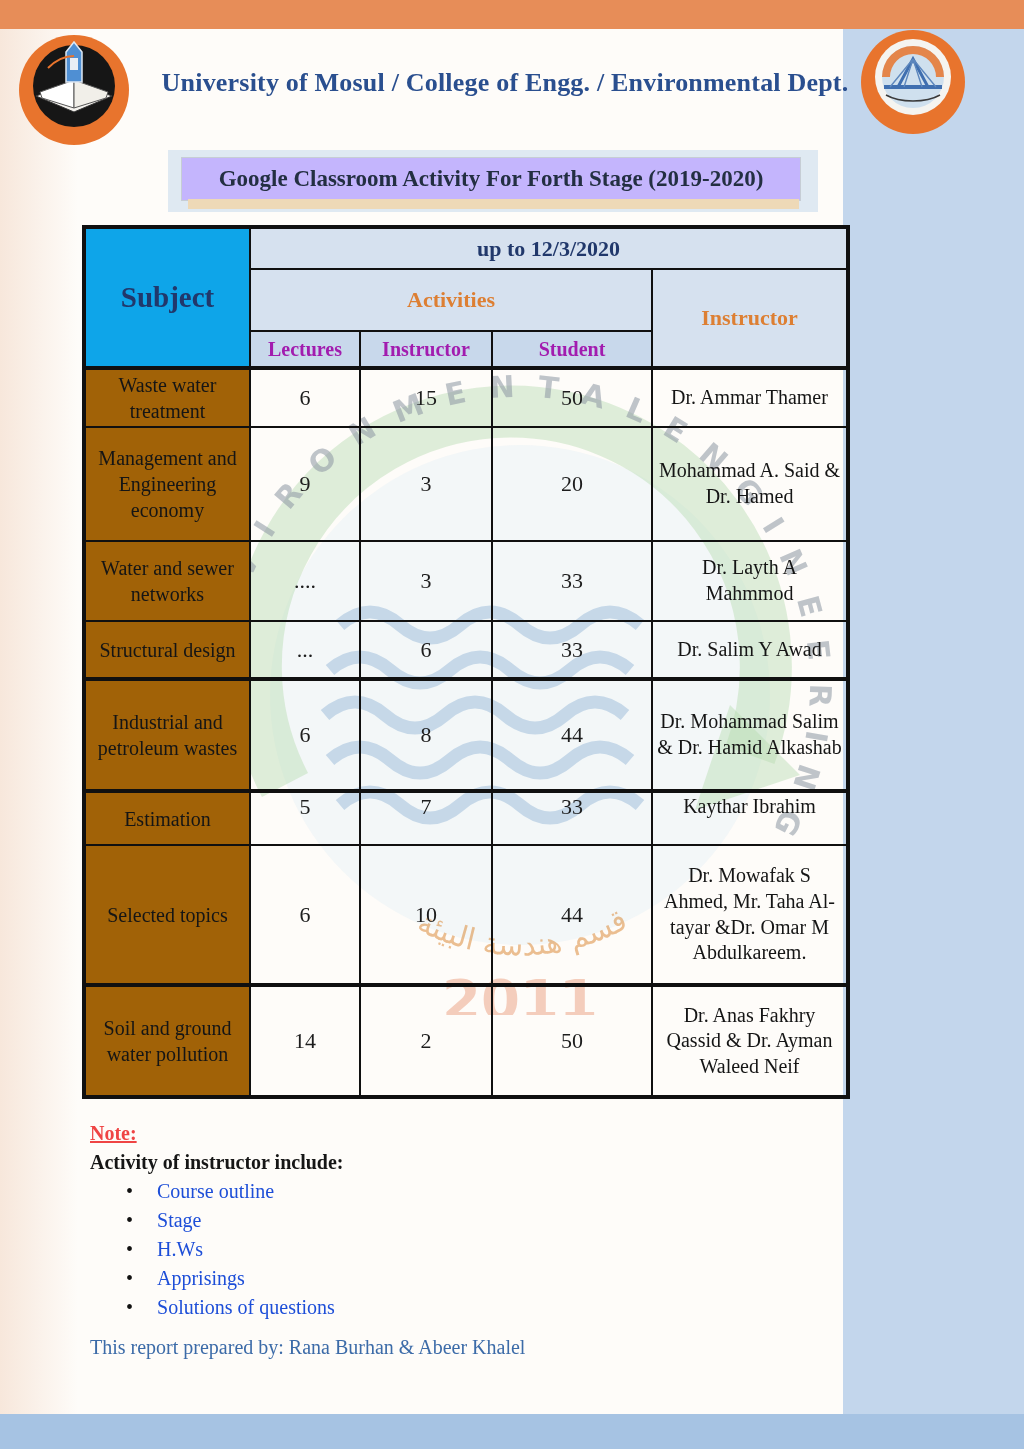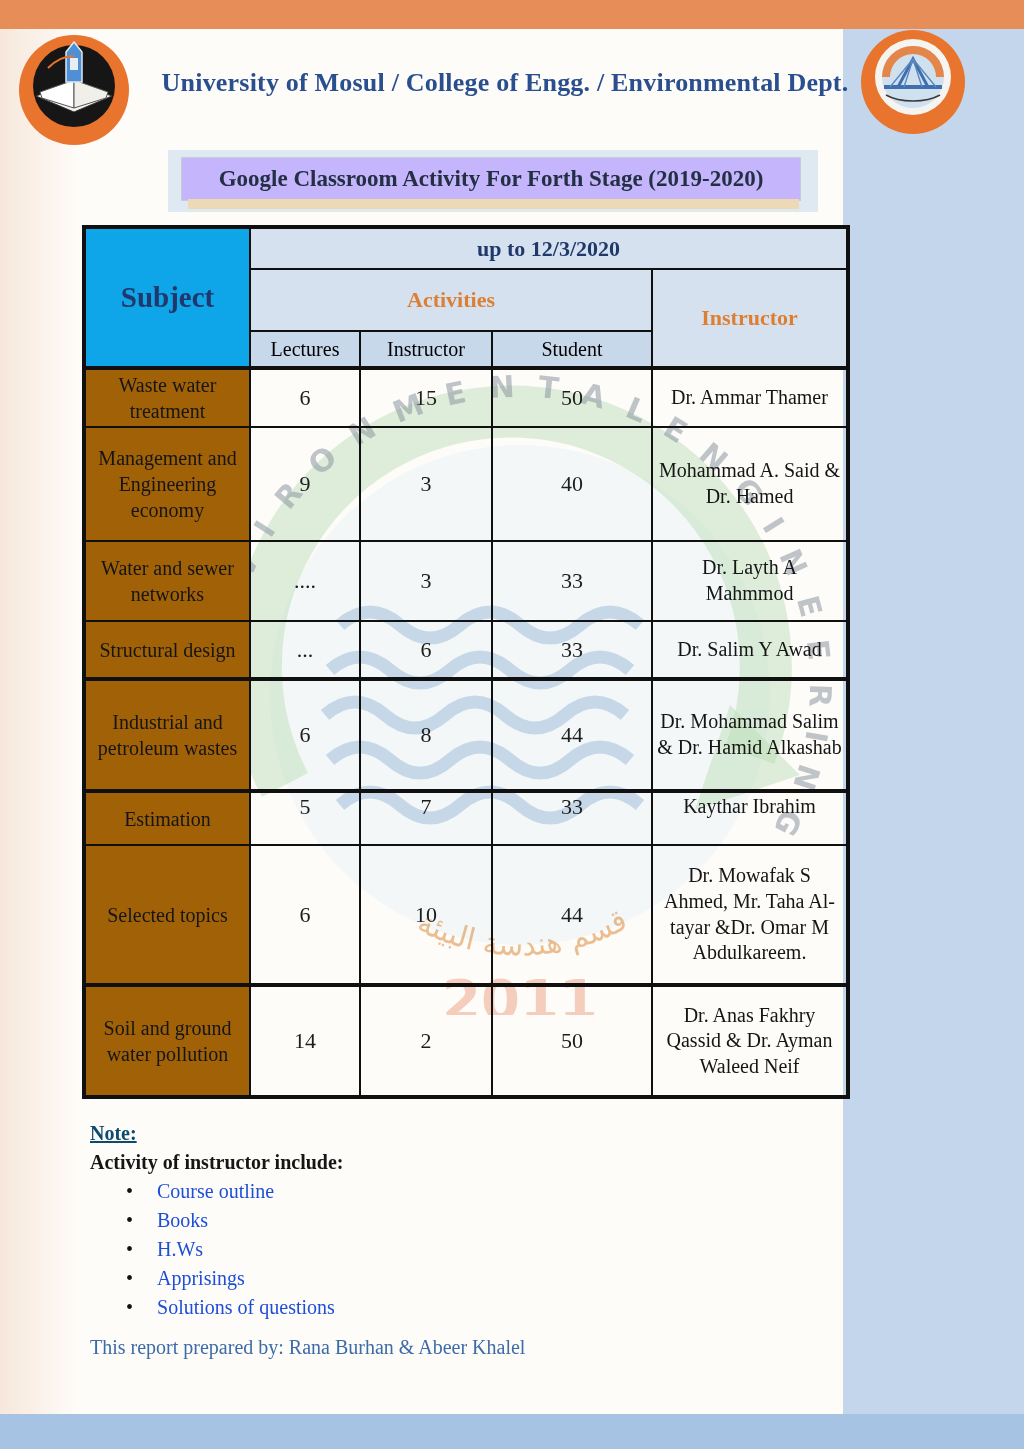--- a/index.html
+++ b/index.html
@@ -48,29 +48,29 @@
     border:2px solid #101010;padding:2px 4px;text-align:center;vertical-align:middle;
   }
   table.activity{border:4px solid #101010;}
   th.subject-head{background:#0ea5e9;color:#21386b;font-size:29px;font-weight:bold;border-right-width:3px;}
   td.subject-cell{background:#a16207;color:#151515;font-size:20px;line-height:1.3;border-right-width:3px;}
   .hdr-blue{background:#d6e1ef;}
   .hdr-sub{background:#c8d8eb;}
   th.date-head{color:#21386b;font-size:22px;font-weight:bold;height:35px;}
   th.activities-head{color:#dd7f33;font-size:22px;font-weight:bold;height:56px;}
   th.instrcol-head{color:#dd7f33;font-size:22px;font-weight:bold;}
-  th.subcol{color:#000000;font-size:20px;font-weight:normal;height:30px;margin-left:44px;}
+  th.subcol{color:#a21caf;font-size:20px;font-weight:bold;height:30px;margin-left:44px;}
   td.num{font-size:22px;color:#1d1d1d;}
   td.names{font-size:20px;color:#151515;line-height:1.28;padding:4px 6px;}
   tr.body-first td{border-top-width:4px;}
   tr.t-thick td{border-top-width:4px;}
   tr.v-top td.num, tr.v-top td.names{vertical-align:top;padding-top:1px;}
   
   .notes{position:absolute;left:90px;top:1122px;z-index:2;width:500px;}
-  .note-label{color:#0c4a6e;font-weight:bold;font-size:20px;text-decoration:underline;
+  .note-label{color:#ef4444;font-weight:bold;font-size:20px;text-decoration:underline;
     text-decoration-thickness:2px;margin-bottom:6px;}
   .note-heading{color:#161616;font-weight:bold;font-size:20px;margin-bottom:4px;}
   .bullet-row{display:flex;align-items:baseline;margin:3px 0 3px 36px;font-size:20px;color:#1d4ed8;line-height:1.3;}
   .bullet-row::before{content:"\2022";font-size:20px;margin-right:24px;color:#111;}
   
   .report-footer{position:absolute;left:90px;top:1336px;z-index:2;
     font-size:20px;color:#3c6ba8;}
 </style>
 </head>
 <body>
@@ -164,21 +164,21 @@
         <td class="subject-cell">Waste water treatment</td>
         <td class="num">6</td>
         <td class="num">15</td>
         <td class="num">50</td>
         <td class="names">Dr. Ammar Thamer</td>
       </tr>
       <tr style="height:114px">
         <td class="subject-cell">Management and Engineering economy</td>
         <td class="num">9</td>
         <td class="num">3</td>
-        <td class="num">40</td>
+        <td class="num">20</td>
         <td class="names">Mohammad A. Said &amp; Dr. Hamed</td>
       </tr>
       <tr style="height:80px">
         <td class="subject-cell">Water and sewer networks</td>
         <td class="num">....</td>
         <td class="num">3</td>
         <td class="num">33</td>
         <td class="names">Dr. Layth A Mahmmod</td>
       </tr>
       <tr style="height:58px">
@@ -216,21 +216,21 @@
         <td class="num">50</td>
         <td class="names">Dr. Anas Fakhry Qassid &amp; Dr. Ayman Waleed Neif</td>
       </tr>
     </tbody>
   </table>
 
   <div class="notes">
     <div class="note-label">Note:</div>
     <div class="note-heading">Activity of instructor include:</div>
     <div class="bullet-row">Course outline</div>
-    <div class="bullet-row">Books</div>
+    <div class="bullet-row">Stage</div>
     <div class="bullet-row">H.Ws</div>
     <div class="bullet-row">Apprisings</div>
     <div class="bullet-row">Solutions of questions</div>
   </div>
 
   <div class="report-footer">This report prepared by: Rana Burhan &amp; Abeer Khalel</div>
 
 </div>
 
 </body></html>

